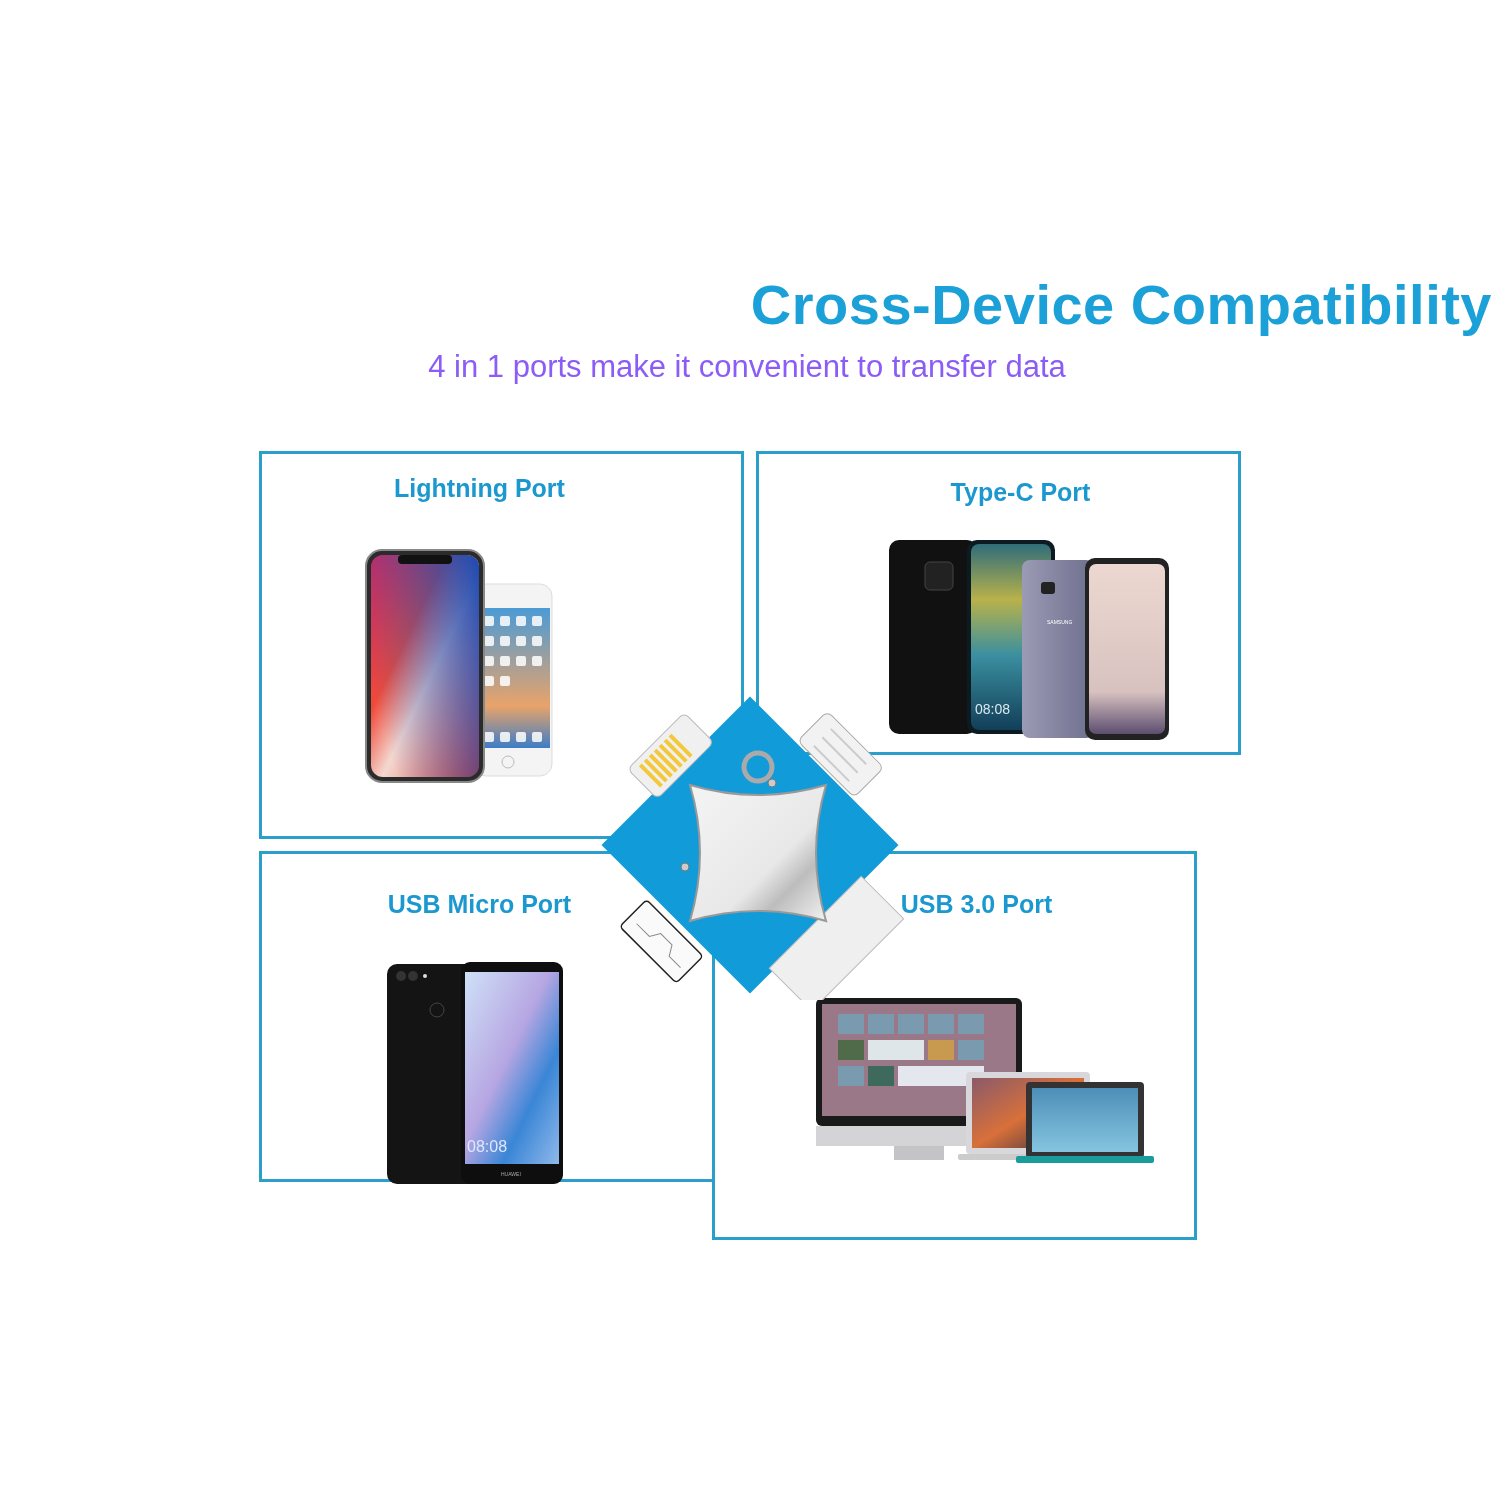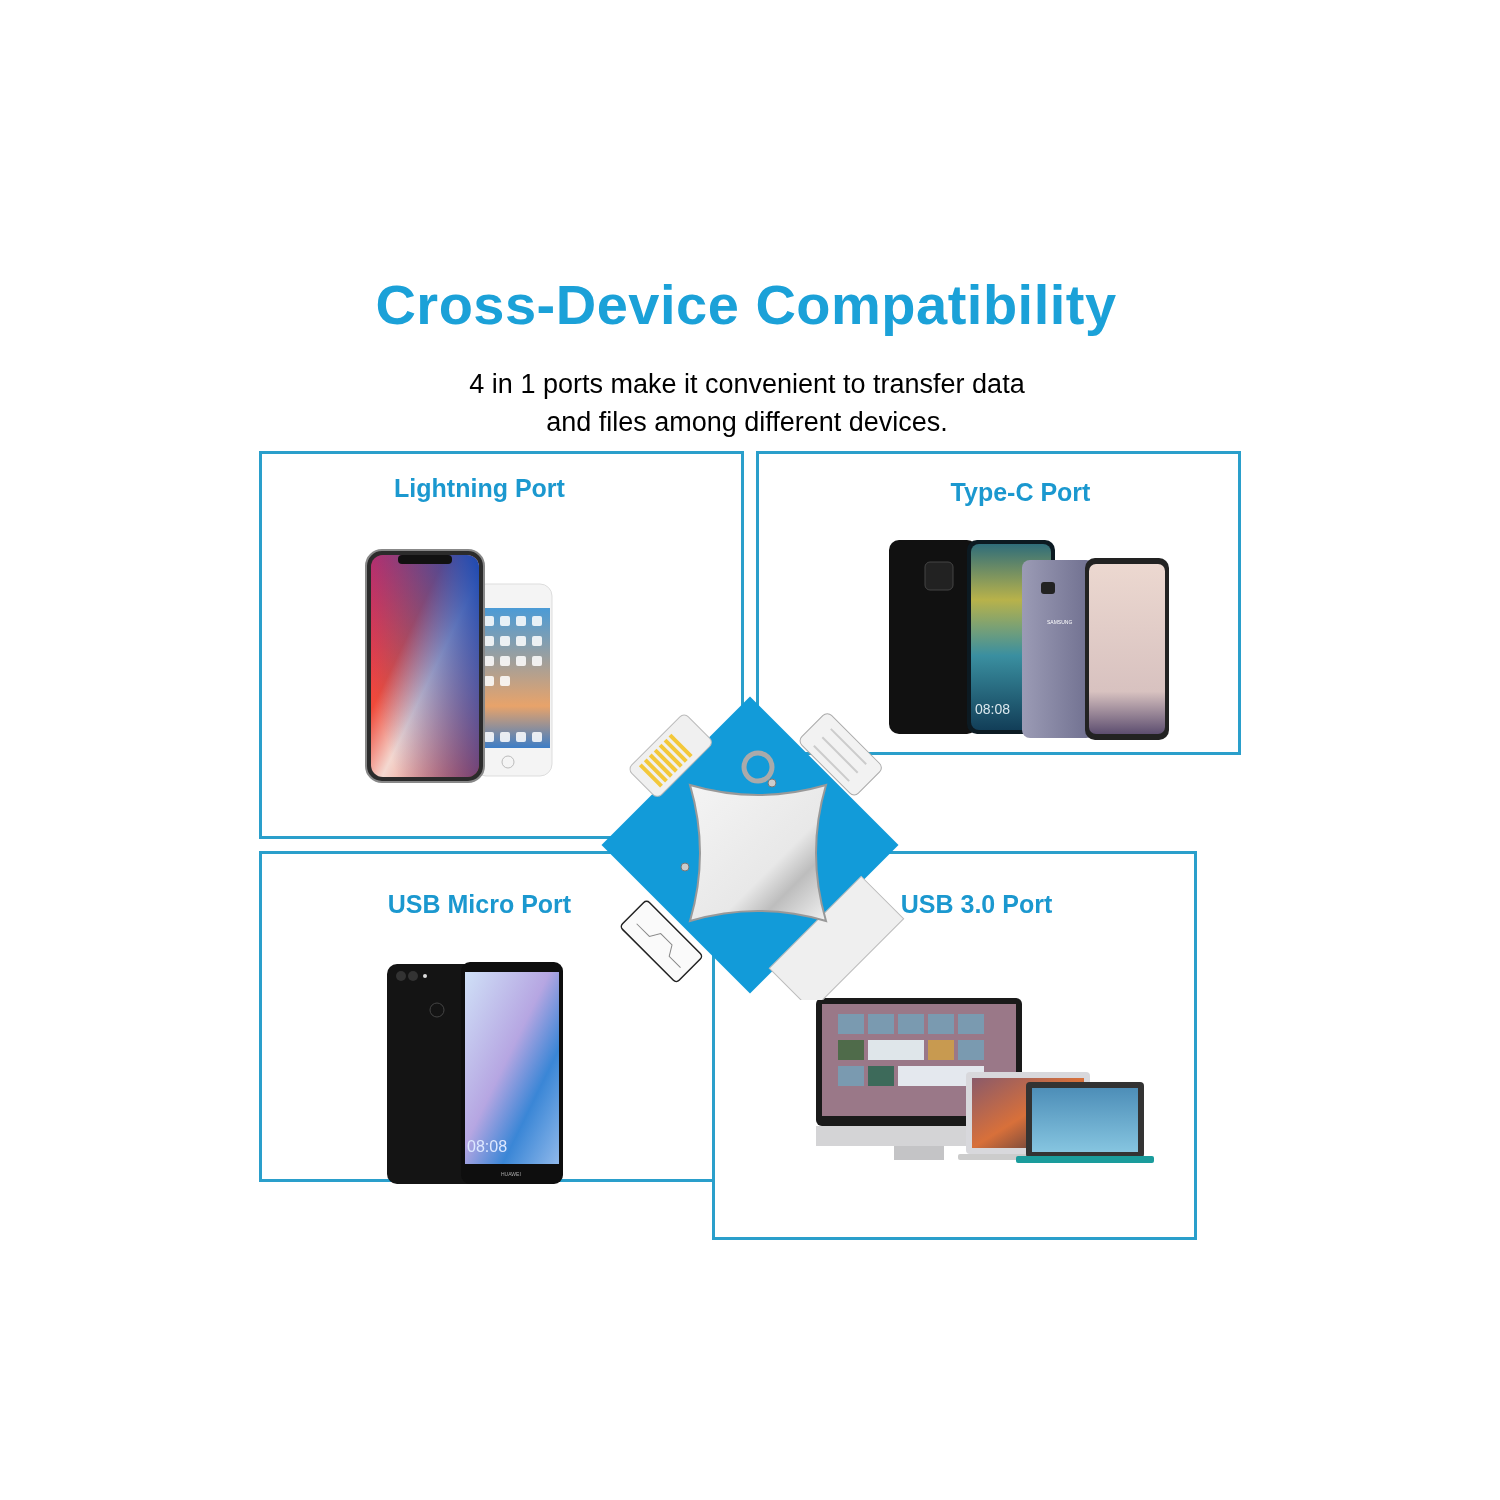--- a/index.html
+++ b/index.html
@@ -1,36 +1,35 @@
 <!DOCTYPE html>
 <html><head>
 <meta charset="utf-8">
 <style>
   html,body{margin:0;padding:0;background:#ffffff;}
   body{width:1500px;height:1500px;position:relative;overflow:hidden;font-family:"Liberation Sans",sans-serif;}
-  .title{position:absolute;left:0;top:272px;width:1492px;text-align:center;font-weight:bold;font-size:56px;color:#1ba1d8;letter-spacing:0.5px;}
-  .subtitle{position:absolute;left:0;top:348px;width:1494px;text-align:center;font-size:27px;line-height:38px;color:#000000;margin-top:17px;}
+  .title{position:absolute;left:0;top:272px;width:1492px;text-align:right;font-weight:bold;font-size:56px;color:#1ba1d8;letter-spacing:0.5px;}
+  .subtitle{position:absolute;left:0;top:348px;width:1494px;text-align:center;font-size:31px;line-height:38px;color:#8b5cf6;}
   .box{position:absolute;border:3px solid #2a9fcb;box-sizing:border-box;background:#fff;}
   .box .label{position:absolute;top:20px;width:100%;text-align:center;font-weight:bold;font-size:25px;color:#1b98cf;}
   #b1{left:259px;top:451px;width:485px;height:388px;}
   #b2{left:756px;top:451px;width:485px;height:304px;}
   #b3{left:259px;top:851px;width:485px;height:331px;}
   #b4{left:712px;top:851px;width:485px;height:389px;}
   #b1 .label{left:-22px;} #b2 .label{left:22px;top:24px;}
   #b3 .label{left:-22px;top:36px;} #b4 .label{left:22px;top:36px;}
   .diamond{position:absolute;left:645px;top:740px;width:210px;height:210px;background:#129bd9;transform:rotate(45deg);}
   .device{position:absolute;}
 </style>
 </head>
 <body>
 
 <div class="title">Cross-Device Compatibility</div>
 <div class="subtitle">
   <div>4 in 1 ports make it convenient to transfer data</div>
-  <div>and files among different devices.</div>
 </div>
 
 <div class="box" id="b1">
   <div class="label">Lightning Port</div>
   <svg class="device" style="left:96px;top:92px" width="200" height="240">
     <defs>
       <linearGradient id="ix" x1="0" y1="0" x2="1" y2="1">
         <stop offset="0" stop-color="#e8265a"></stop>
           <stop offset="0.35" stop-color="#f04a3a"></stop>
           <stop offset="0.55" stop-color="#f4d8d0"></stop>

